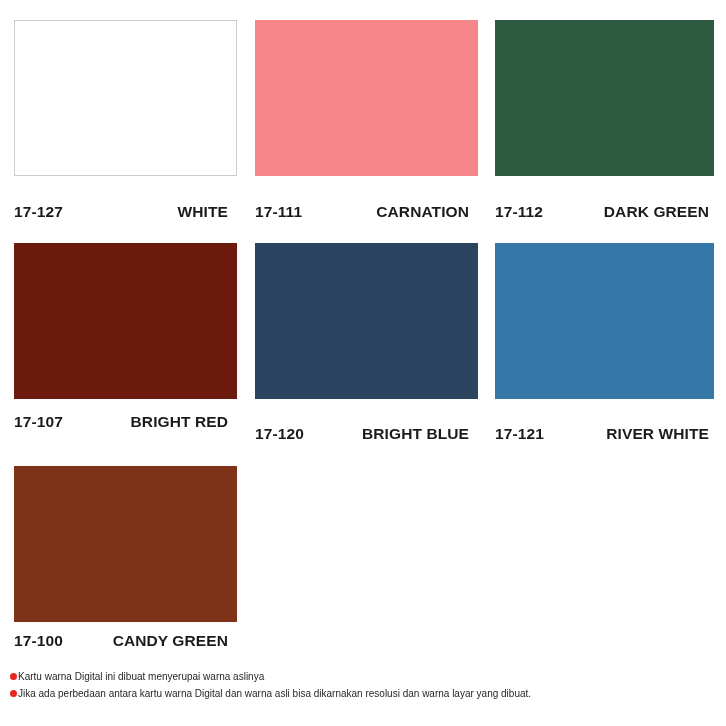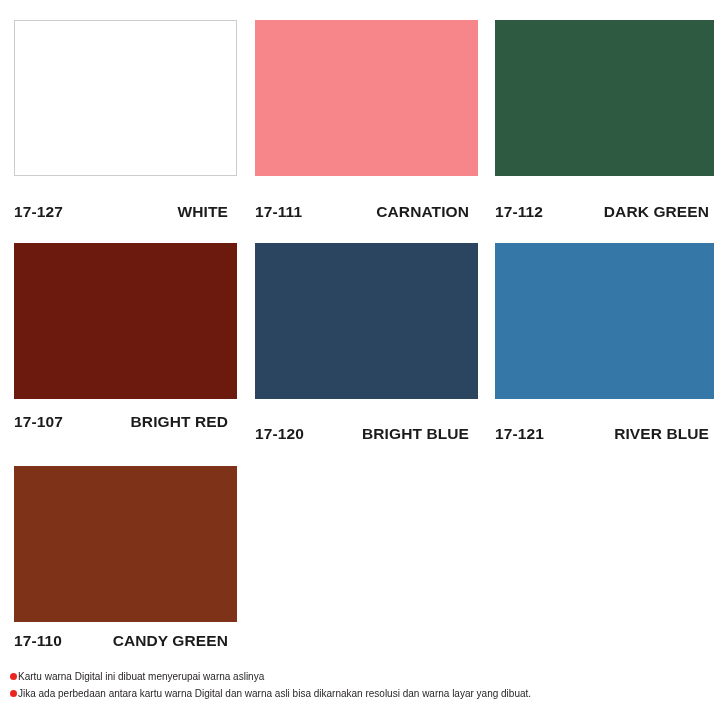--- a/index.html
+++ b/index.html
@@ -160,28 +160,28 @@
       <div class="swatch-label-row">
         <span class="swatch-code">17-120</span>
         <span class="swatch-name">BRIGHT BLUE</span>
       </div>
     </div>
 
     <div class="swatch-cell row-1 col-2">
       <div class="swatch-chip" style="background: rgb(53, 120, 168);"></div>
       <div class="swatch-label-row">
         <span class="swatch-code">17-121</span>
-        <span class="swatch-name">RIVER BLUE</span>
+        <span class="swatch-name">RIVER WHITE</span>
       </div>
     </div>
 
     <div class="swatch-cell row-2 col-0">
       <div class="swatch-chip" style="background: rgb(126, 51, 25);"></div>
       <div class="swatch-label-row">
-        <span class="swatch-code">17-110</span>
+        <span class="swatch-code">17-100</span>
         <span class="swatch-name">CANDY GREEN</span>
       </div>
     </div>
 
     <div class="swatch-cell row-2 col-1 is-empty">
       
       
     </div>
 
 

